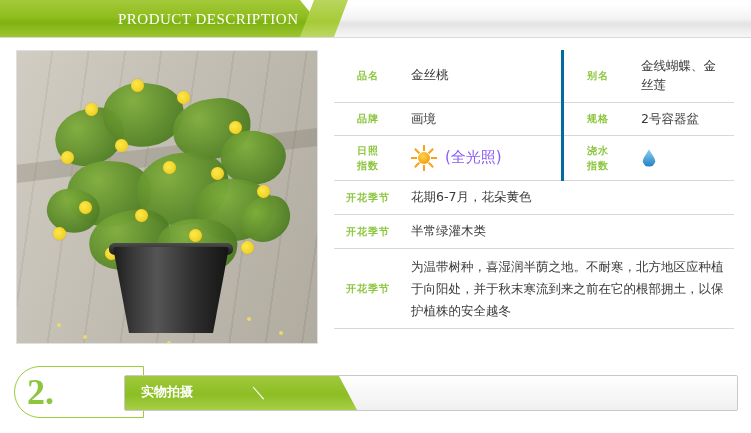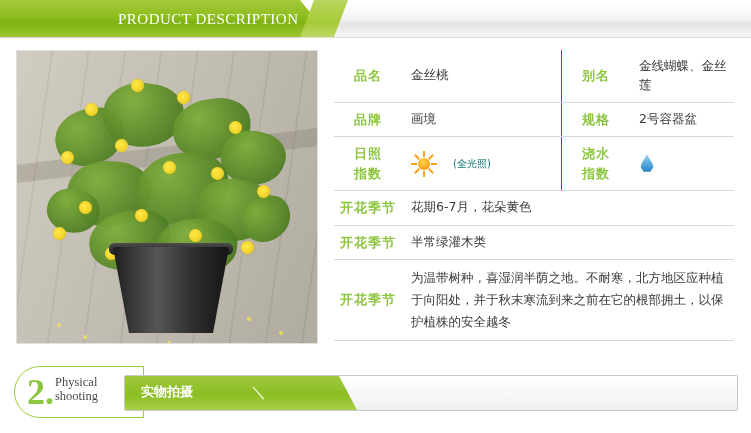--- a/index.html
+++ b/index.html
@@ -95,25 +95,25 @@
   }
   table{border-collapse:collapse;width:400px;table-layout:fixed;}
   td{
     border-bottom:1px solid #d8d8d8;
     padding:7px 6px;
     vertical-align:middle;
     line-height:1.5;
   }
   td.lbl{
     color:#8cc63e;font-weight:bold;text-align:center;width:56px;
-    font-size:13px;
+    font-size:10px;
     letter-spacing:1px;
   }
   td.val{color:#3a3a3a;padding-left:9px;}
-  .v-sep{border-left:1px solid #0369a1;}
+  .v-sep{border-left:3px solid #0369a1;}
   .sun{
     display:inline-block;width:26px;height:26px;position:relative;vertical-align:middle;
   }
   .sun-core{
     position:absolute;left:7px;top:7px;width:12px;height:12px;border-radius:50%;
     background:radial-gradient(circle at 40% 35%,#ffd54a,#f08a00);
   }
   .ray{
     position:absolute;left:12px;top:0px;width:2px;height:26px;
     background:linear-gradient(to bottom,#f9a21b 0 6px,transparent 6px 20px,#f9a21b 20px 26px);
@@ -121,21 +121,21 @@
   }
   .drop{
     display:inline-block;width:16px;height:22px;position:relative;vertical-align:middle;
   }
   .drop-shape{
     position:absolute;left:1px;top:2px;width:14px;height:18px;
     background:linear-gradient(to bottom,#8fd2f2,#1e7fc4);
     border-radius:50% 50% 50% 50%/60% 60% 40% 40%;
     clip-path:polygon(50% 0%,88% 48%,96% 70%,74% 96%,26% 96%,4% 70%,12% 48%);
   }
-  .note{color:#0f766e;font-size:10px;margin-left:12px;}
+  .note{color:#8b5cf6;font-size:15px;margin-left:4px;}
 
   
   .footer{
     position:absolute;left:14px;top:366px;width:722px;height:52px;
   }
   .fnum-wrap{
     position:absolute;left:0;top:0;width:128px;height:50px;
     border:1px solid #9ecb3b;border-radius:26px 0 0 26px;
     background:#fff;
   }
@@ -271,23 +271,19 @@
       <td class="lbl" style="white-space:nowrap;">开花季节</td>
       <td class="val" colspan="3" style="line-height:1.75;">为温带树种，喜湿润半荫之地。不耐寒，北方地区应种植于向阳处，并于秋末寒流到来之前在它的根部拥土，以保护植株的安全越冬</td>
     </tr>
   </tbody>
     </table>
 </div>
 
 <div class="footer">
   <div class="fnum-wrap">
     <div class="fnum">2.</div>
-    <div class="fnum-txt">
-      <div>Physical</div>
-      <div>shooting</div>
-    </div>
   </div>
   <div class="fbar">
     <div class="fbar-green"></div>
     <div class="fbar-cn">实物拍摄</div>
     <div class="fbar-slash">＼</div>
   </div>
 </div>
 
 </body></html>

